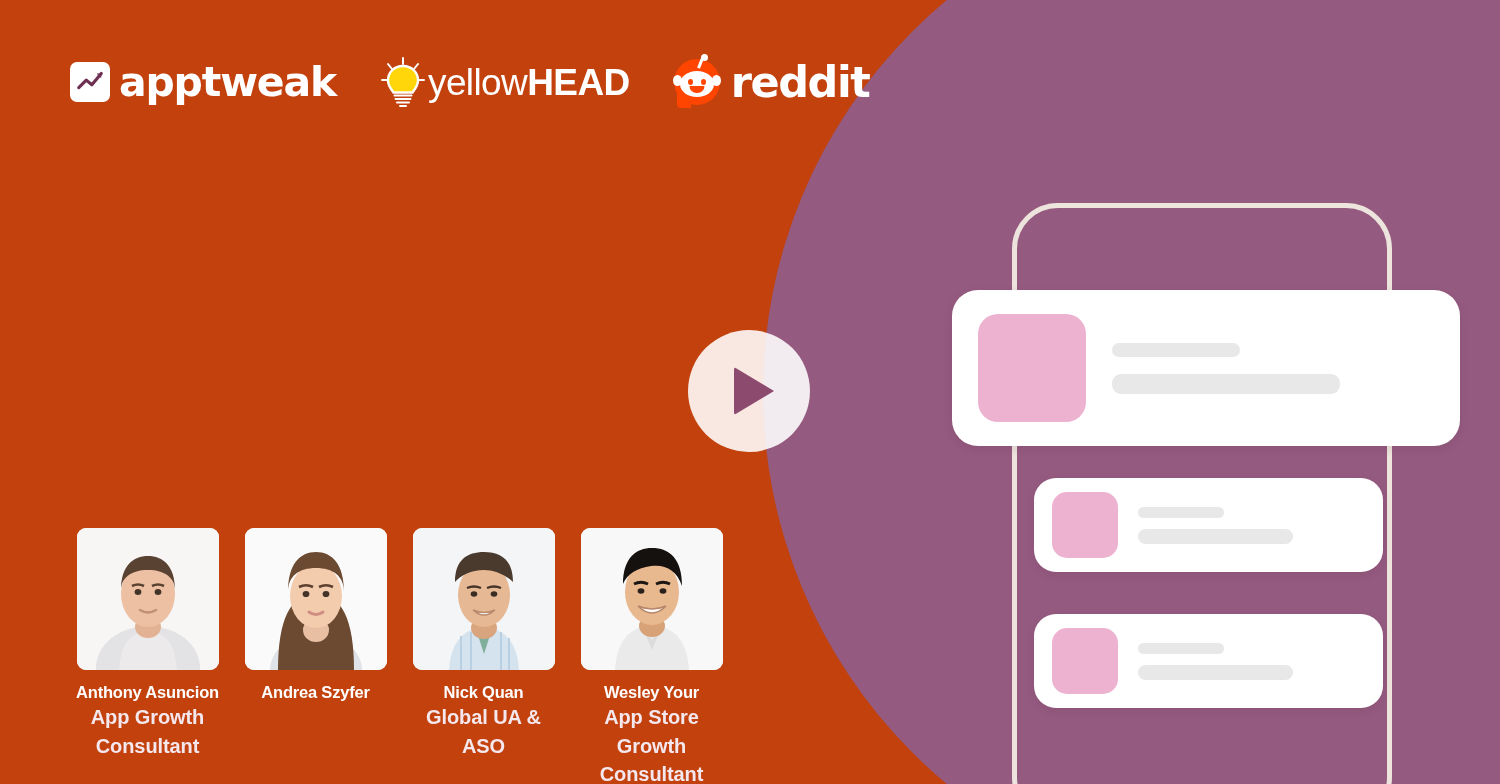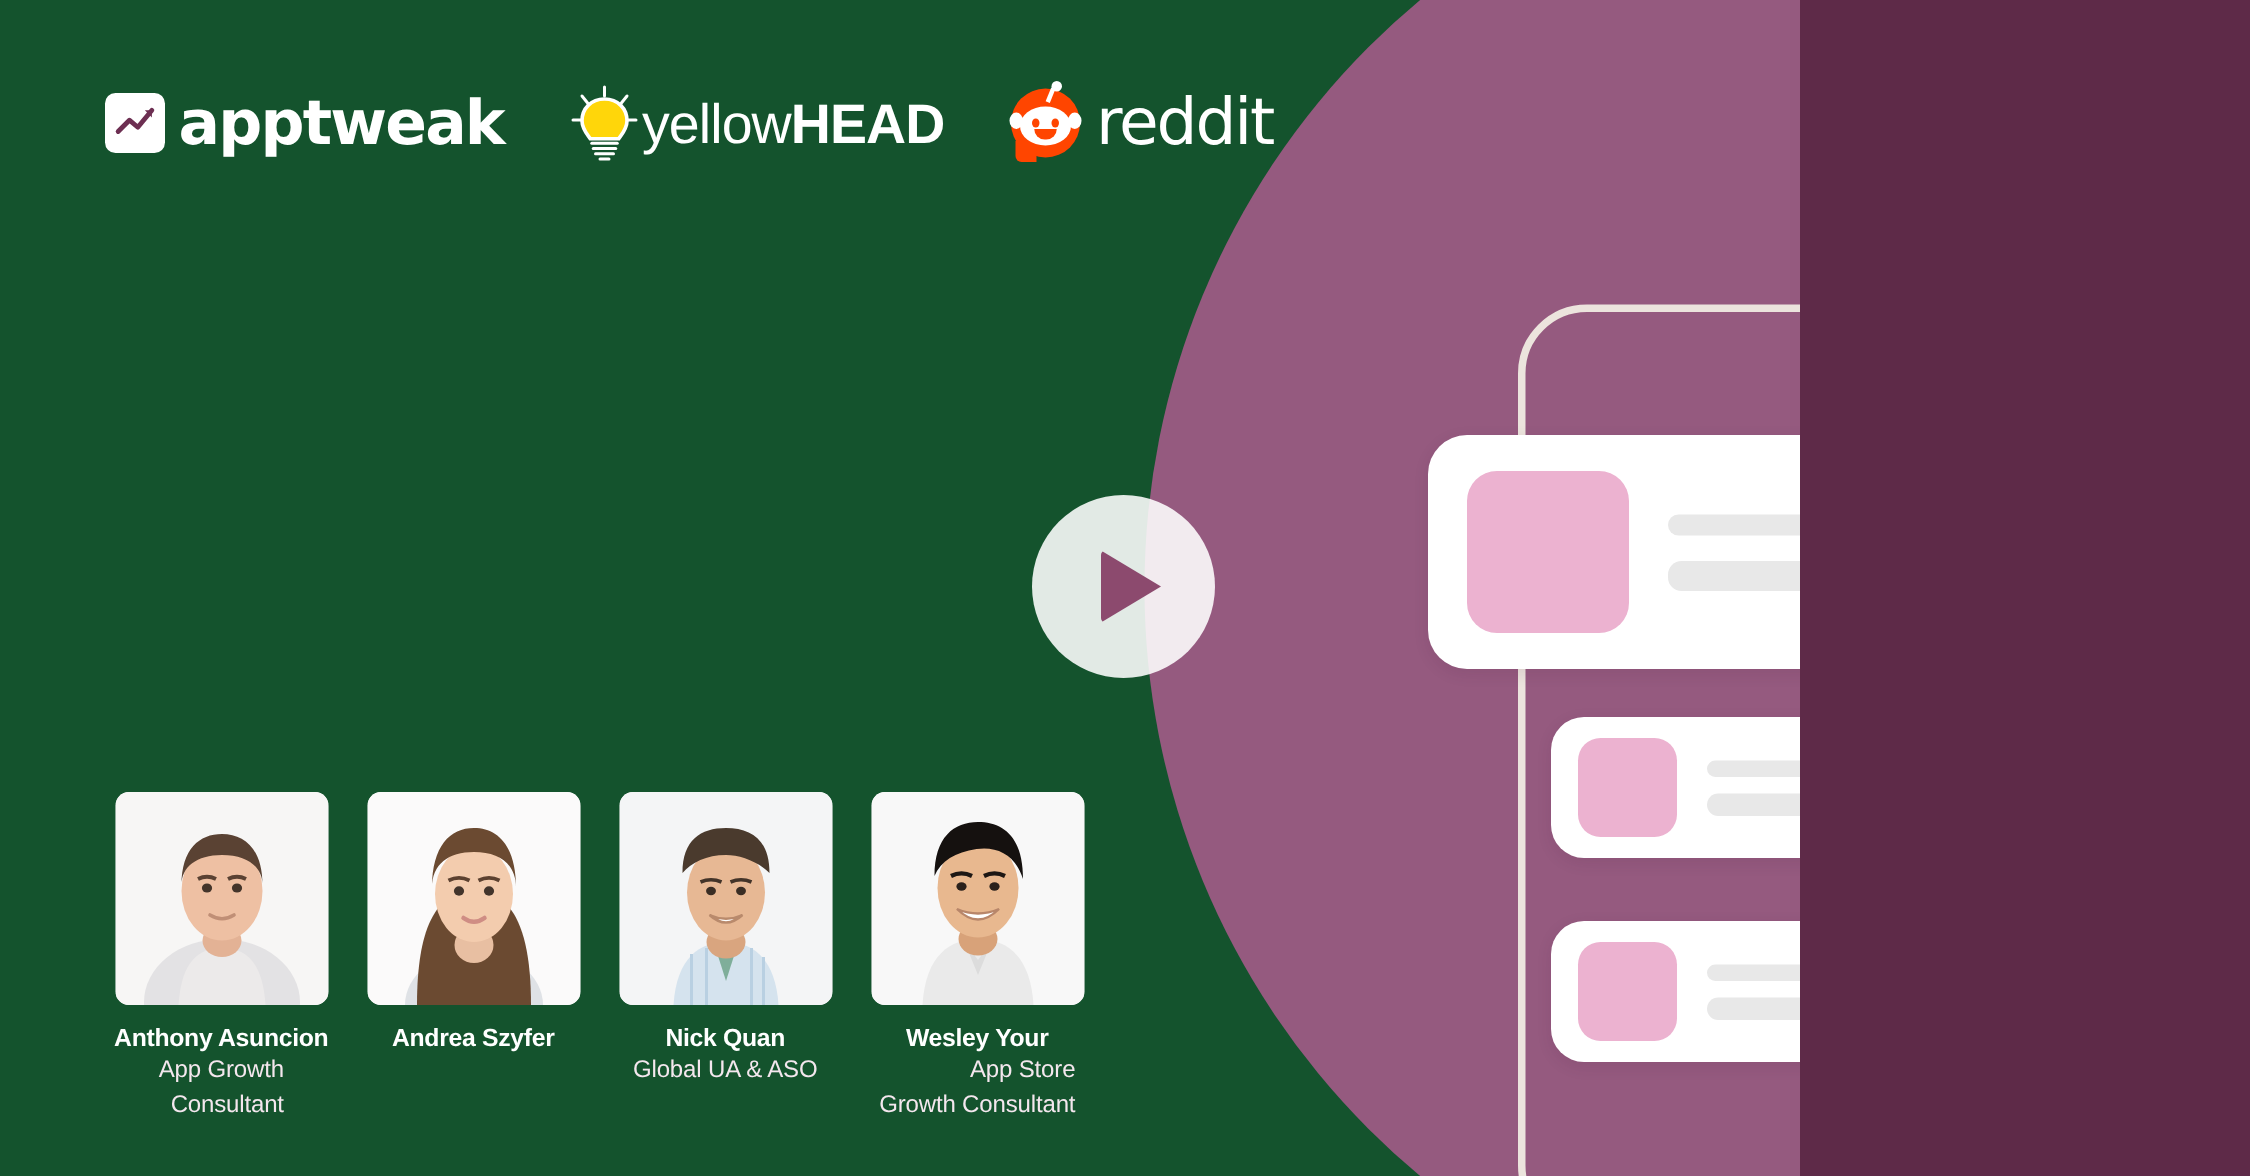--- a/index.html
+++ b/index.html
@@ -1,23 +1,23 @@
 <!DOCTYPE html>
 <html><head>
 <meta charset="utf-8">
 <style>
   * { margin:0; padding:0; box-sizing:border-box; }
   html,body{ background:#5e2a48; }
   body{ font-family:"Liberation Sans", sans-serif; }
 
   #stage{
     position:relative;
-    width:1200px; height:784px;
+    width:1500px; height:784px;
     overflow:hidden;
-    background:#14532d;
+    background:#c2410c;
   }
 
   
   .bg-circle{
     position:absolute;
     width:1020px; height:1020px;
     border-radius:50%;
     background:#955a7f;
     left:763px; top:-118px;
   }
@@ -66,21 +66,21 @@
     transform:rotate(22deg);transform-origin:bottom center;
   }
   .snoo-antdot{ position:absolute;left:60%;top:-5px;width:7px;height:7px;border-radius:50%;background:#fff; }
   .snoo-ear{ position:absolute;top:16px;width:9px;height:11px;border-radius:50%;background:#fff; }
   .snoo-ear.l{ left:-1px; } .snoo-ear.r{ right:-1px; }
   .snoo-tail{
     position:absolute;left:3px;bottom:-3px;width:14px;height:14px;background:#ff4500;
     border-radius:0 0 0 4px;
   }
   .reddit-word{
-    color:#fff;font-size:43px;font-weight:normal;letter-spacing:-1.4px;line-height:1;
+    color:#fff;font-size:43px;font-weight:bold;letter-spacing:-1.4px;line-height:1;
     font-family:"DejaVu Sans", sans-serif;
   }
 
   
   .headline{
     position:absolute; left:72px; top:204px; z-index:6;
     color:#ffffff;
     font-family:"Liberation Serif", serif;
     font-size:72px; line-height:74px; font-weight:400;
     letter-spacing:0.4px;
@@ -113,21 +113,21 @@
   .avatar{
     width:142px;height:142px;border-radius:9px;overflow:hidden;
     background:#f3f3f3;position:relative;
   }
   .avatar svg{ display:block;width:100%;height:100%; }
   .sp-name{
     margin-top:11px;color:#ffffff;font-size:16.5px;font-weight:bold;
     text-align:left;line-height:1.35;letter-spacing:-0.2px;
   }
   .sp-role{
-    color:#f4e7ee;font-size:16px;font-weight:400;text-align:right;
+    color:#f4e7ee;font-size:20px;font-weight:700;text-align:center;
     line-height:1.42;letter-spacing:-0.1px;
   }
 
   
   .phone{
     position:absolute; left:1012px; top:203px; width:380px; height:620px;
     border:5px solid #ece4dd; border-radius:46px;
     background:transparent; z-index:4;
   }
   .card{

